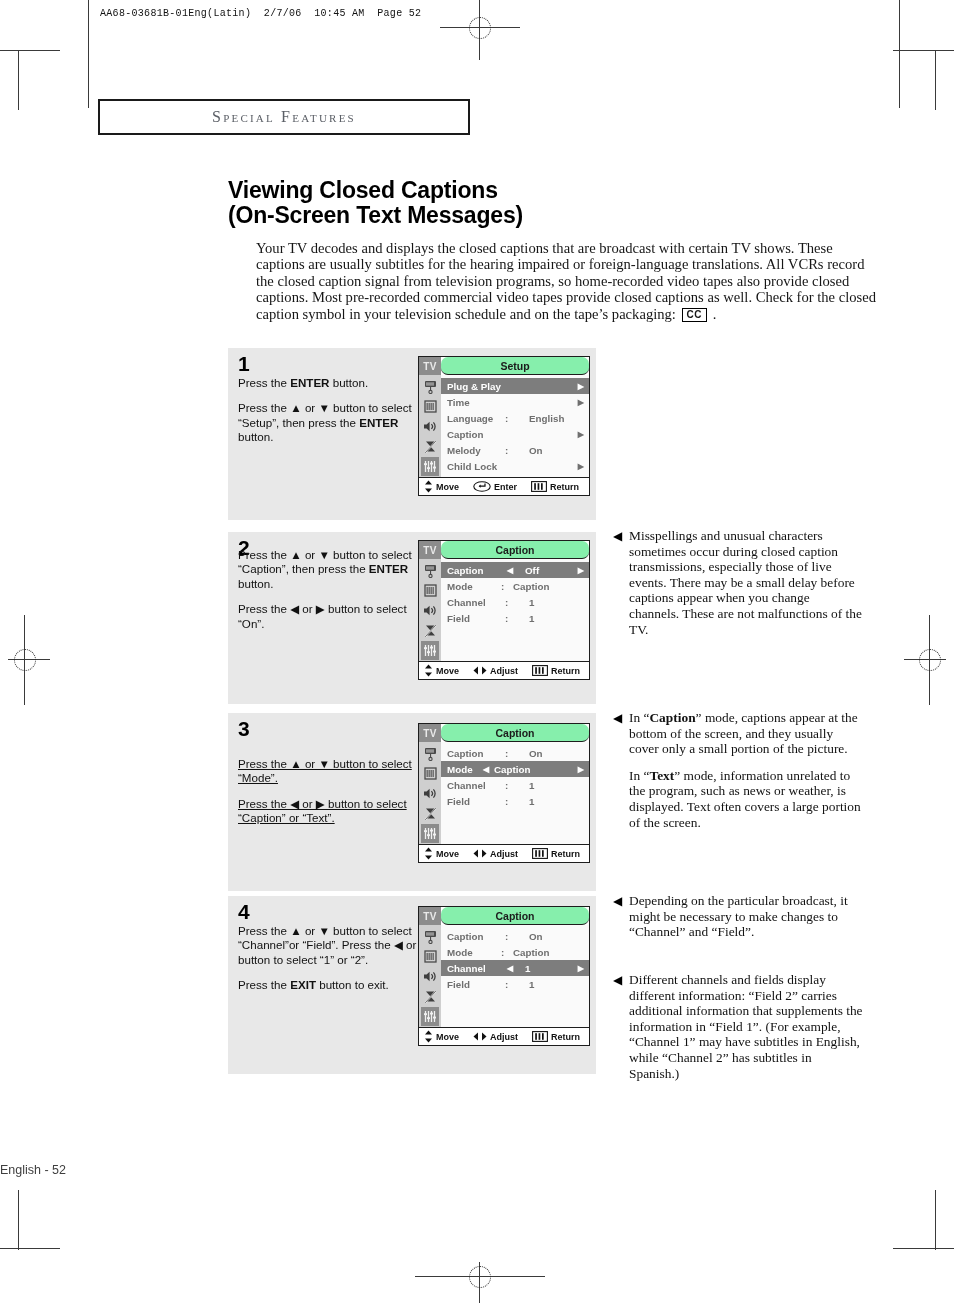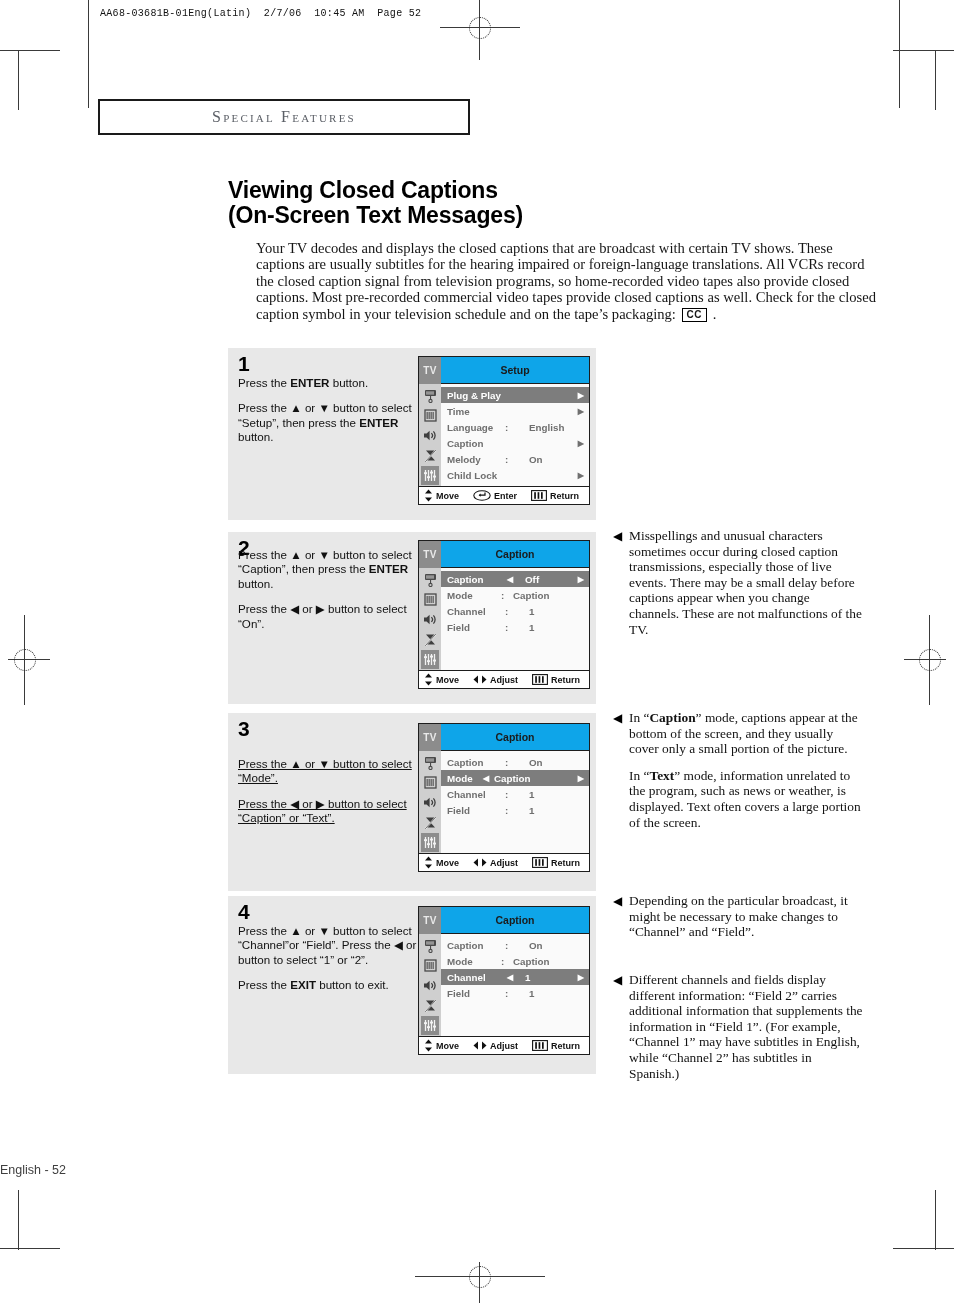--- a/index.html
+++ b/index.html
@@ -92,32 +92,33 @@
 
   
   .osd {
     position:absolute;
     width:172px;
     border:1px solid #1d1d1d;
     background:#ffffff;
     box-sizing:border-box;
     font-family:"Liberation Sans", sans-serif;
   }
-  .osd-top { display:flex; height:27px; }
+  .osd-top { display:flex; height:18px; }
   .osd-tvtab {
     width:22px; background:#8c8c8c; color:#e9e9e9;
     font-size:10px; font-weight:bold;
     display:flex; align-items:center; justify-content:center;
     letter-spacing:0.3px;
   }
   .osd-title {
-    flex:1; background:#0ea5e9; color:#1b1b1b;
+    flex:1; background:#86efac; color:#1b1b1b;
     font-size:10.5px; font-weight:bold;
     display:flex; align-items:center; justify-content:center;
     border-bottom:1px solid #1d1d1d;
+    border-radius:7px;
   }
   .osd-body { display:flex; }
   .osd-rail {
     width:22px; background:#cfcfcf;
     display:flex; flex-direction:column; align-items:center;
     padding-top:2px;
   }
   .rail-ico {
     width:18px; height:19px;
     display:flex; align-items:center; justify-content:center;

